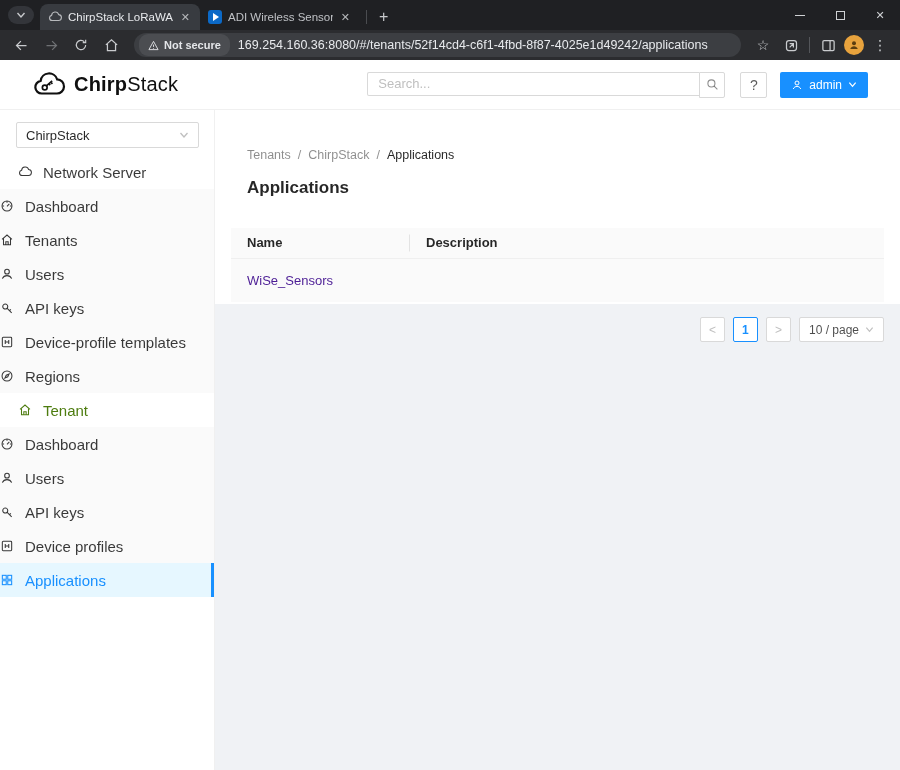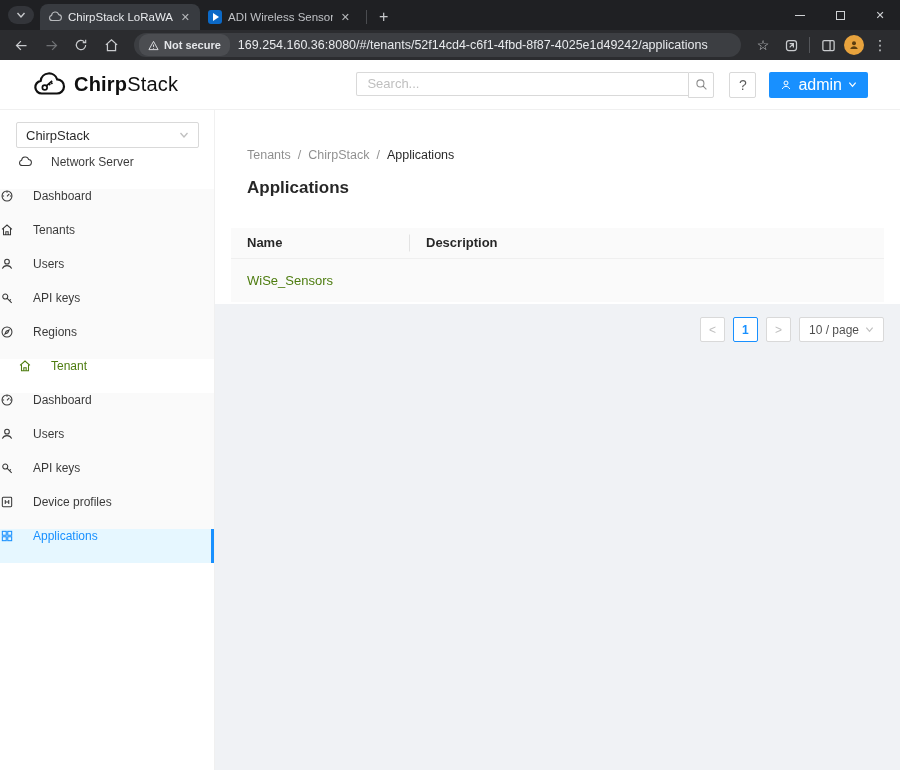--- a/index.html
+++ b/index.html
@@ -45,30 +45,30 @@
   .header-right { margin-left:auto; display:flex; align-items:center; }
   .search-group { display:flex; }
   .search-input { width:332px; height:24px; border:1px solid #d9d9d9; border-right:none; border-radius:2px 0 0 2px;
     padding:0 10px; font-size:13px; color:rgba(0,0,0,.75); outline:none; font-family:"Liberation Sans", sans-serif; }
   .search-input::placeholder { color:#bfbfbf; }
   .search-btn { width:26px; height:26px; border:1px solid #d9d9d9; background:#fff; border-radius:0 2px 2px 0;
     display:flex; align-items:center; justify-content:center; color:rgba(0,0,0,.45); cursor:pointer; }
   .help-btn { width:27px; height:26px; margin-left:15px; border:1px solid #d9d9d9; background:#fff; border-radius:2px;
     font-size:14px; color:rgba(0,0,0,.65); cursor:pointer; }
   .admin-btn { height:26px; margin-left:13px; border:none; background:#1890ff; color:#fff; border-radius:2px;
-    display:flex; align-items:center; gap:6px; padding:0 11px; font-size:16px; cursor:pointer; }
+    display:flex; align-items:center; gap:6px; padding:0 11px; font-size:12px; cursor:pointer; }
 
   
   .app-body { flex:1; display:flex; min-height:0; }
   .sidebar { width:215px; background:#fff; border-right:1px solid #f0f0f0; flex:0 0 215px; }
   .org-select { margin:12px 16px 6px; width:183px; height:26px; border:1px solid #d9d9d9; border-radius:2px;
     display:flex; align-items:center; padding:0 9px; font-size:13px; color:rgba(0,0,0,.85); cursor:pointer; background:#fff; }
   .org-select .chev { margin-left:auto; color:#bfbfbf; display:flex; }
   .menu { margin-top:7px; }
-  .menu-item { height:34px; display:flex; gap:19px; font-size:12px; color:rgba(0,0,0,.78); cursor:pointer; }
+  .menu-item { height:34px; display:flex; align-items:center; gap:11px; font-size:15px; color:rgba(0,0,0,.78); cursor:pointer; }
   .menu-item.top { padding-left:18px; background:#fff; }
   .menu-item.sub { background:#fafafa; }
   .menu-item.active { color:#4d7c0f; }
   .menu-item.selected { background:#e6f7ff; color:#1890ff; border-right:3px solid #1890ff; }
   .mi-icon { display:flex; width:14px; height:14px; flex:0 0 14px; }
   .mi-icon svg { width:14px; height:14px; }
 
   .main { flex:1; display:flex; flex-direction:column; min-width:0; }
   .main-white { background:#fff; padding:26px 16px 2px; }
   .breadcrumb { margin:12px 16px; font-size:12.5px; color:rgba(0,0,0,.45); }
@@ -78,21 +78,21 @@
   .title-row { margin:11px 16px 0; display:flex; align-items:center; height:27px; }
   .page-title { font-size:17px; font-weight:700; color:rgba(0,0,0,.85); }
   .add-btn { margin-left:auto; height:26px; background:#1890ff; color:#fff; border:none; border-radius:2px;
     padding:0 14px; font-size:13px; cursor:pointer; }
   .app-table { width:100%; margin-top:27px; border-collapse:collapse; font-size:13px; }
   .app-table th { background:#fafafa; height:30px; text-align:left; padding:0 16px; font-weight:600;
     color:rgba(0,0,0,.85); border-bottom:1px solid #efefef; position:relative; }
   .app-table th:first-child::after { content:""; position:absolute; right:0; top:50%; transform:translateY(-50%);
     width:1px; height:17px; background:rgba(0,0,0,.09); }
   .app-table td { background:#fafafa; height:44px; padding:0 16px; }
-  .app-link { color:#4d7c0f; text-decoration:none; cursor:pointer; }
+  .app-link { color:#4c1d95; text-decoration:none; cursor:pointer; }
   .main-gray { flex:1; background:#f0f2f5; }
   .pagination { display:flex; justify-content:flex-end; align-items:center; gap:8px; margin:13px 16px 0; }
   .pg-btn { min-width:25px; height:25px; border:1px solid #d9d9d9; background:#fff; border-radius:2px; font-size:12px;
     color:#bfbfbf; display:flex; align-items:center; justify-content:center; cursor:pointer; }
   .pg-btn.current { border-color:#1890ff; color:#1890ff; font-weight:600; }
   .pg-size { height:25px; border:1px solid #d9d9d9; background:#fff; border-radius:2px; display:flex; align-items:center;
     gap:6px; padding:0 9px; font-size:12px; color:rgba(0,0,0,.7); cursor:pointer; }
   .pg-size .chev { color:#bfbfbf; display:flex; }
 </style>
 </head>
@@ -271,20 +271,29 @@
             <span class="mi-label">Users</span>
           </div>
           <div class="menu-item sub">
             <span class="mi-icon">
               <svg viewBox="0 0 24 24" fill="none" stroke="currentColor" stroke-width="1.8">
                 <circle cx="9" cy="9.5" r="4.3"></circle>
                 <path d="M12.3 12.8L20 20.5M16.2 16.7l2.4-2.4"></path>
               </svg>
             </span>
             <span class="mi-label">API keys</span>
+          </div>
+          <div class="menu-item sub">
+            <span class="mi-icon">
+              <svg viewBox="0 0 24 24" fill="none" stroke="currentColor" stroke-width="1.8">
+                <rect x="4" y="4" width="16" height="16" rx="1.5"></rect>
+                <path d="M9 8.5v7M15 8.5v7M9 12h6"></path>
+              </svg>
+            </span>
+            <span class="mi-label">Device-profile templates</span>
           </div>
           <div class="menu-item sub">
             <span class="mi-icon">
               <svg viewBox="0 0 24 24" fill="none" stroke="currentColor" stroke-width="1.8">
                 <circle cx="12" cy="12" r="8.5"></circle>
                 <path d="M15.5 8.5l-2.2 4.8-4.8 2.2 2.2-4.8z"></path>
               </svg>
             </span>
             <span class="mi-label">Regions</span>
           </div>

